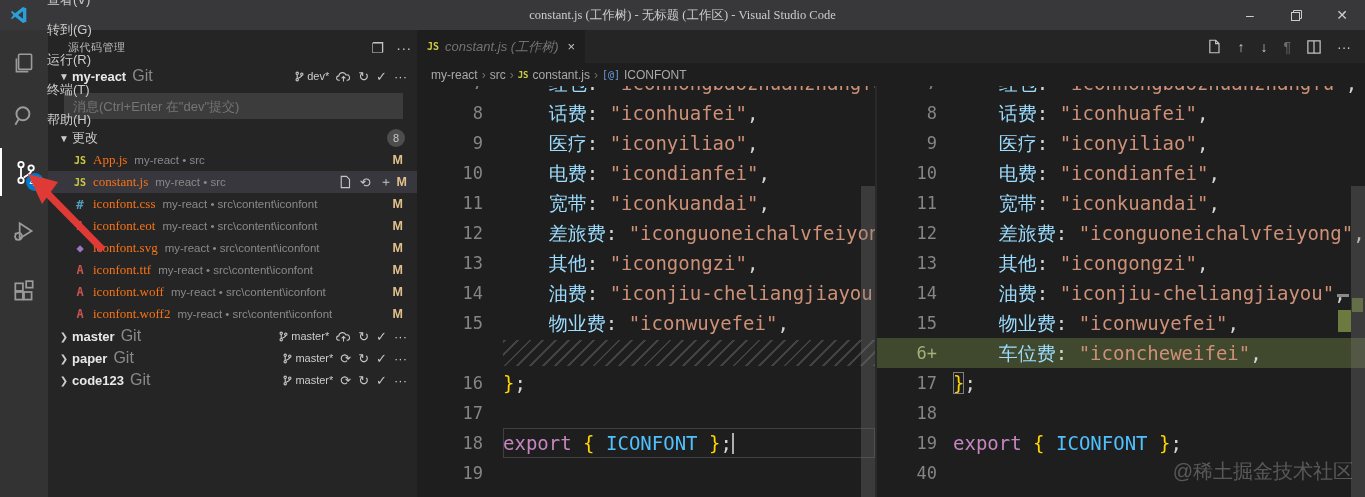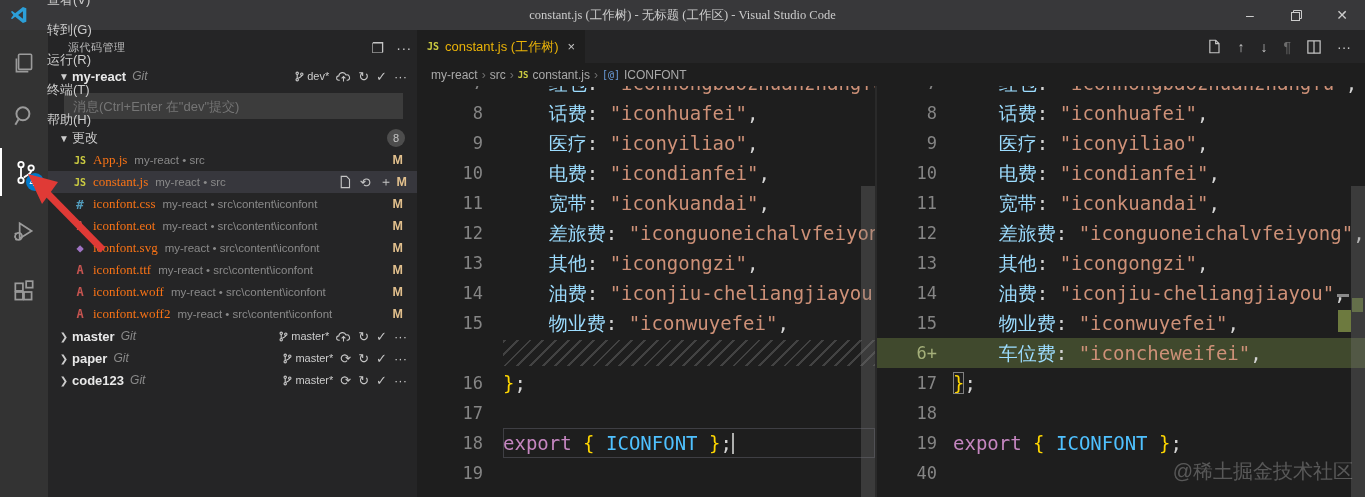--- a/index.html
+++ b/index.html
@@ -25,21 +25,21 @@
     background:#007acc; color:#ffffff; font-size:10px; display:flex; align-items:center; justify-content:center; padding:0 3px; }
 
   
   #sidebar { position:absolute; left:48px; top:30px; width:369px; bottom:0; background:#252526; color:#cccccc; z-index:20; }
   #sidebar-header { height:35px; display:flex; align-items:center; padding-left:20px; font-size:11px; color:#bbbbbb; letter-spacing:0.5px; }
   #sidebar-header .spacer { flex:1; }
   .hdr-ic { width:26px; text-align:center; color:#c5c5c5; font-size:14px; cursor:pointer; }
   .repo-row { height:22px; display:flex; align-items:center; font-size:13px; padding-left:8px; cursor:pointer; }
   .chev { width:16px; color:#cccccc; font-size:10px; text-align:center; flex:none; }
   .repo-name { font-weight:bold; color:#e8e8e8; margin-right:6px; }
-  .repo-git { color:#8a8a8a; font-size:12px;font-style:italic; }
+  .repo-git { color:#8a8a8a; font-size:16px; }
   .repo-actions { margin-left:auto; display:flex; align-items:center; gap:7px; padding-right:10px; color:#c5c5c5; font-size:13px; }
   .branch-lbl { font-size:11px; color:#cccccc; display:flex; align-items:center; }
   .ra { cursor:pointer; line-height:1; }
   #commit-input { margin:6px 12px 8px 16px; height:26px; background:#3c3c3c; border:1px solid #3c3c3c;
     color:#969696; font-size:13px; padding:0 8px; width:339px; display:block; }
   .section-row { height:22px; display:flex; align-items:center; padding-left:8px; font-size:13px; color:#cccccc; cursor:pointer; }
   .count-badge { margin-left:auto; margin-right:12px; background:#4d4d4d; color:#c5c5c5; border-radius:9px;
     min-width:18px; height:18px; font-size:11px; display:flex; align-items:center; justify-content:center; padding:0 5px; }
   .file-row { height:22px; display:flex; align-items:center; padding-left:24px; font-size:13px; cursor:pointer; position:relative; }
   .file-row.selected { background:#37373d; }
@@ -55,21 +55,21 @@
   .file-acts { display:flex; gap:9px; color:#c5c5c5; font-size:13px; margin-right:4px; align-items:center; }
 
   
   #red-arrow { position:absolute; left:0; top:30px; width:420px; height:467px; pointer-events:none; z-index:60; }
 
   
   #editor { position:absolute; left:417px; top:30px; right:0; bottom:0; background:#1e1e1e; }
   #tabbar { height:33px; background:#252526; display:flex; align-items:center; }
   #tab-active { height:33px; background:#1e1e1e; display:flex; align-items:center; padding:0 10px 0 10px; cursor:pointer; }
   .tab-js { color:#cbcb41; font-size:10px; font-weight:bold; font-family:"DejaVu Sans Mono", monospace; margin-right:6px; }
-  #tab-label { color:#eab308; font-size:13px; }
+  #tab-label { color:#737373; font-size:13px; font-style:italic; }
   #tab-close { color:#c5c5c5; margin-left:9px; font-size:13px; }
   #tab-actions { margin-left:auto; display:flex; align-items:center; gap:16px; padding-right:14px; color:#c5c5c5; font-size:14px; }
   #tab-actions .dim { color:#6d6d6d; }
   #breadcrumb { height:23px; display:flex; align-items:center; font-size:12px; color:#a9a9a9; padding-left:14px; gap:4px; }
   .bc-sep { color:#6e6e6e; font-size:12px; }
   .bc-js { color:#cbcb41; font-size:9px; font-weight:bold; font-family:"DejaVu Sans Mono", monospace; }
   .bc-sym { color:#6b9edd; font-size:10px; font-family:"DejaVu Sans Mono", monospace; }
 
   #diff { position:absolute; left:0; top:56px; right:0; bottom:0; display:flex; }
   .pane { position:relative; overflow:hidden; background:#1e1e1e; height:100%; }

